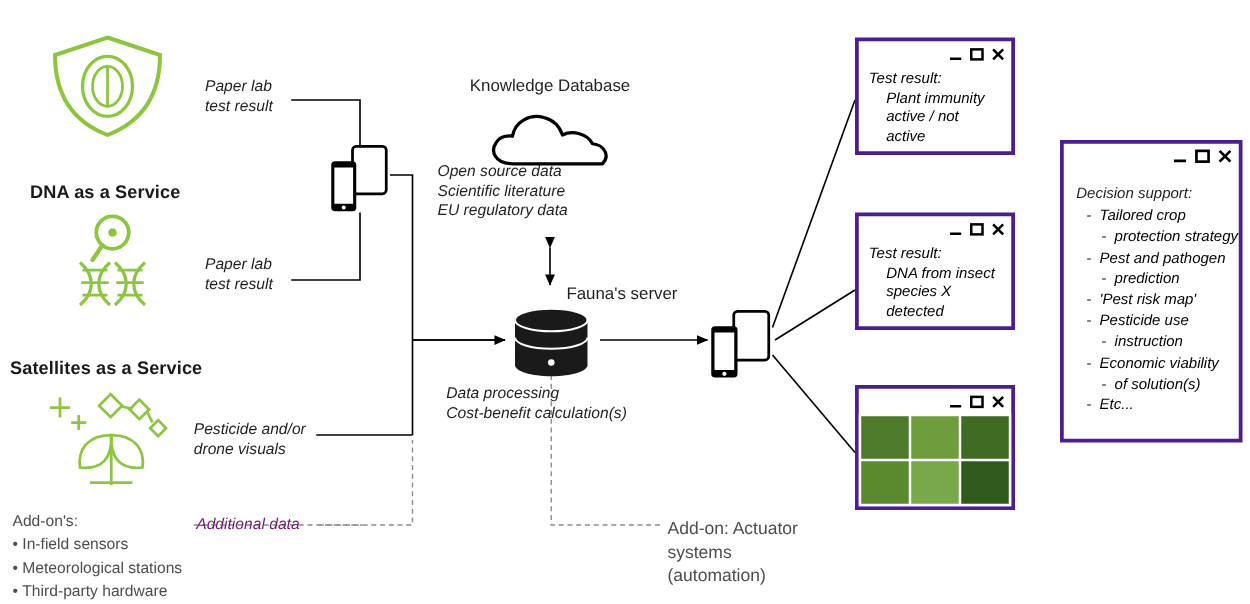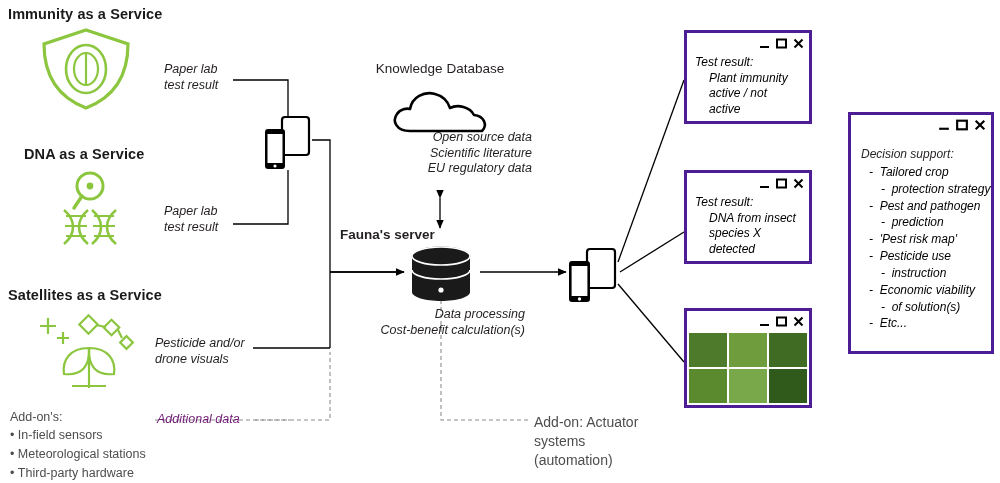--- a/index.html
+++ b/index.html
@@ -25,38 +25,37 @@
     color: #1a1a1a;
     letter-spacing: 0.1px;
     white-space: nowrap;
   }
   .lbl {
     font-style: italic;
     font-size: 12.5px;
     color: #231f20;
     line-height: 1.25;
   }
-  .lbl-center { text-align: right; }
+  .lbl-center { text-align: left; }
   .plain {
     font-size: 14px;
     color: #231f20;
     line-height: 1.35;
   }
   .kd-title {
     font-size: 13.5px;
     color: #231f20;
     text-align: center;
     white-space: nowrap;
   }
   .fauna-title {
     font-size: 13.5px;
     color: #231f20;
-    text-align: left;
+    text-align: right;
     white-space: nowrap;
-    font-weight: bold;
   }
   
   .win {
     border: 3px solid #4c1d95;
     background: #fff;
     box-sizing: border-box;
   }
   .win-bar {
     height: 20px;
     display: flex;
@@ -154,21 +153,20 @@
     <path d="M618,262 L684,80" stroke="#000" stroke-width="1.3" fill="none"></path>
     <path d="M620,272 L684,232" stroke="#000" stroke-width="1.3" fill="none"></path>
     <path d="M618,284 L684,362" stroke="#000" stroke-width="1.3" fill="none"></path>
 
     <path d="M155,420 L290,420" stroke="#8c8c8c" stroke-width="1.1" fill="none" stroke-dasharray="4,3"></path>
     <path d="M255,420 L330,420 L330,352" stroke="#8c8c8c" stroke-width="1.1" fill="none" stroke-dasharray="4,3"></path>
 
     <path d="M441,300 L441,420 L530,420" stroke="#8c8c8c" stroke-width="1.1" fill="none" stroke-dasharray="4,3"></path>
   </svg>
 
-  <div class="abs svc-title" style="left:8px; top:6px;">Immunity as a Service</div>
 
   <div class="abs" style="left:36px; top:26px;">
     <svg width="100" height="86" viewBox="0 0 100 86">
       <path d="M50 4 L92 18 C92 52 76 72 50 82 C24 72 8 52 8 18 Z" fill="none" stroke="#8cc63f" stroke-width="3.2"></path>
       <ellipse cx="50" cy="43" rx="20" ry="24" fill="none" stroke="#8cc63f" stroke-width="2.6"></ellipse>
       <ellipse cx="50" cy="43" rx="12" ry="16" fill="none" stroke="#8cc63f" stroke-width="2.2"></ellipse>
       <path d="M50 27 L50 60" stroke="#8cc63f" stroke-width="2.2"></path>
     </svg>
   </div>
 

